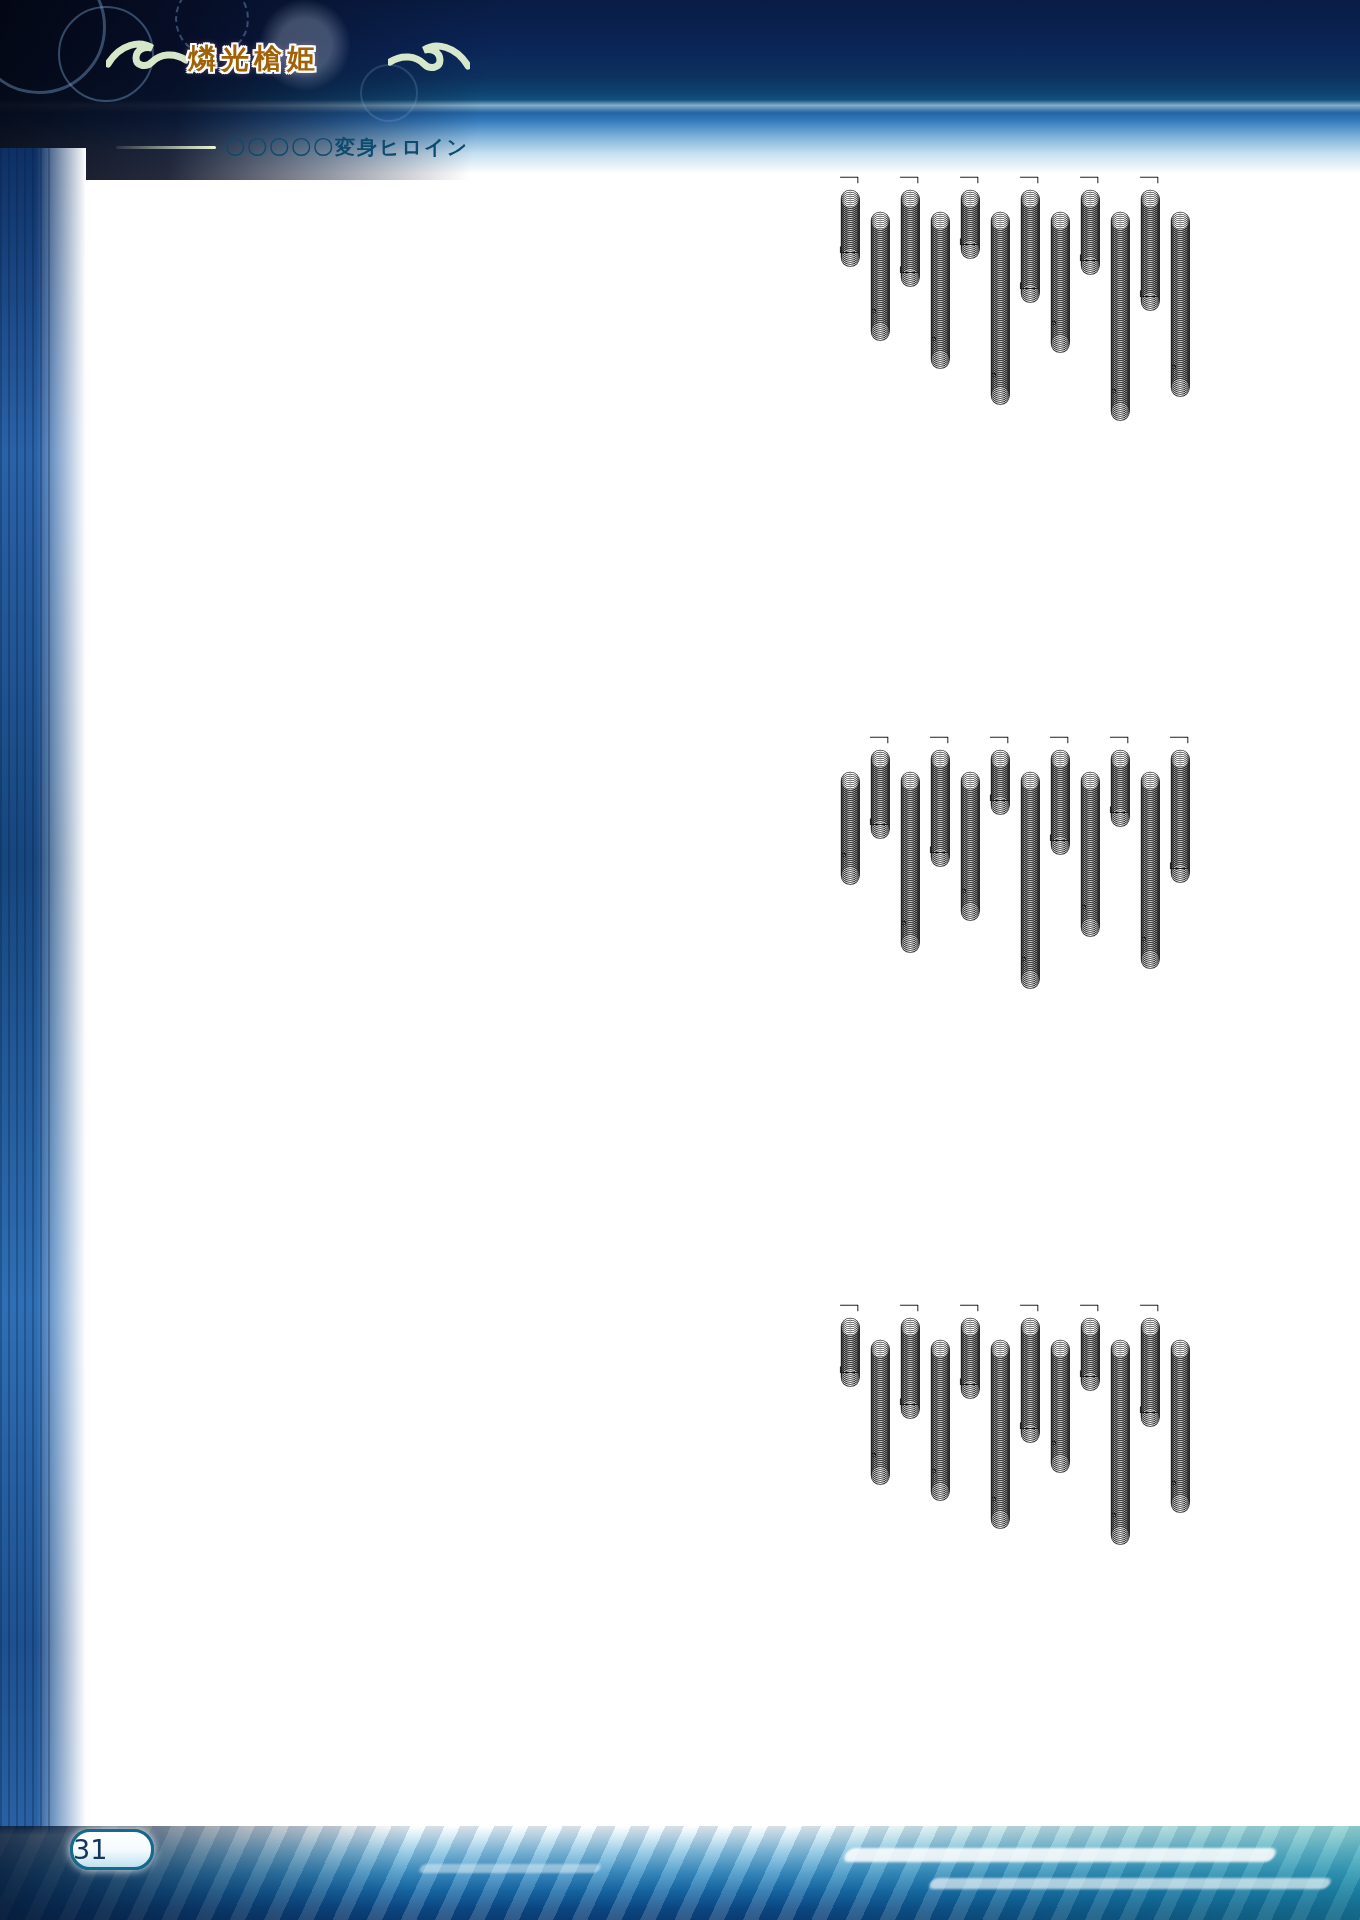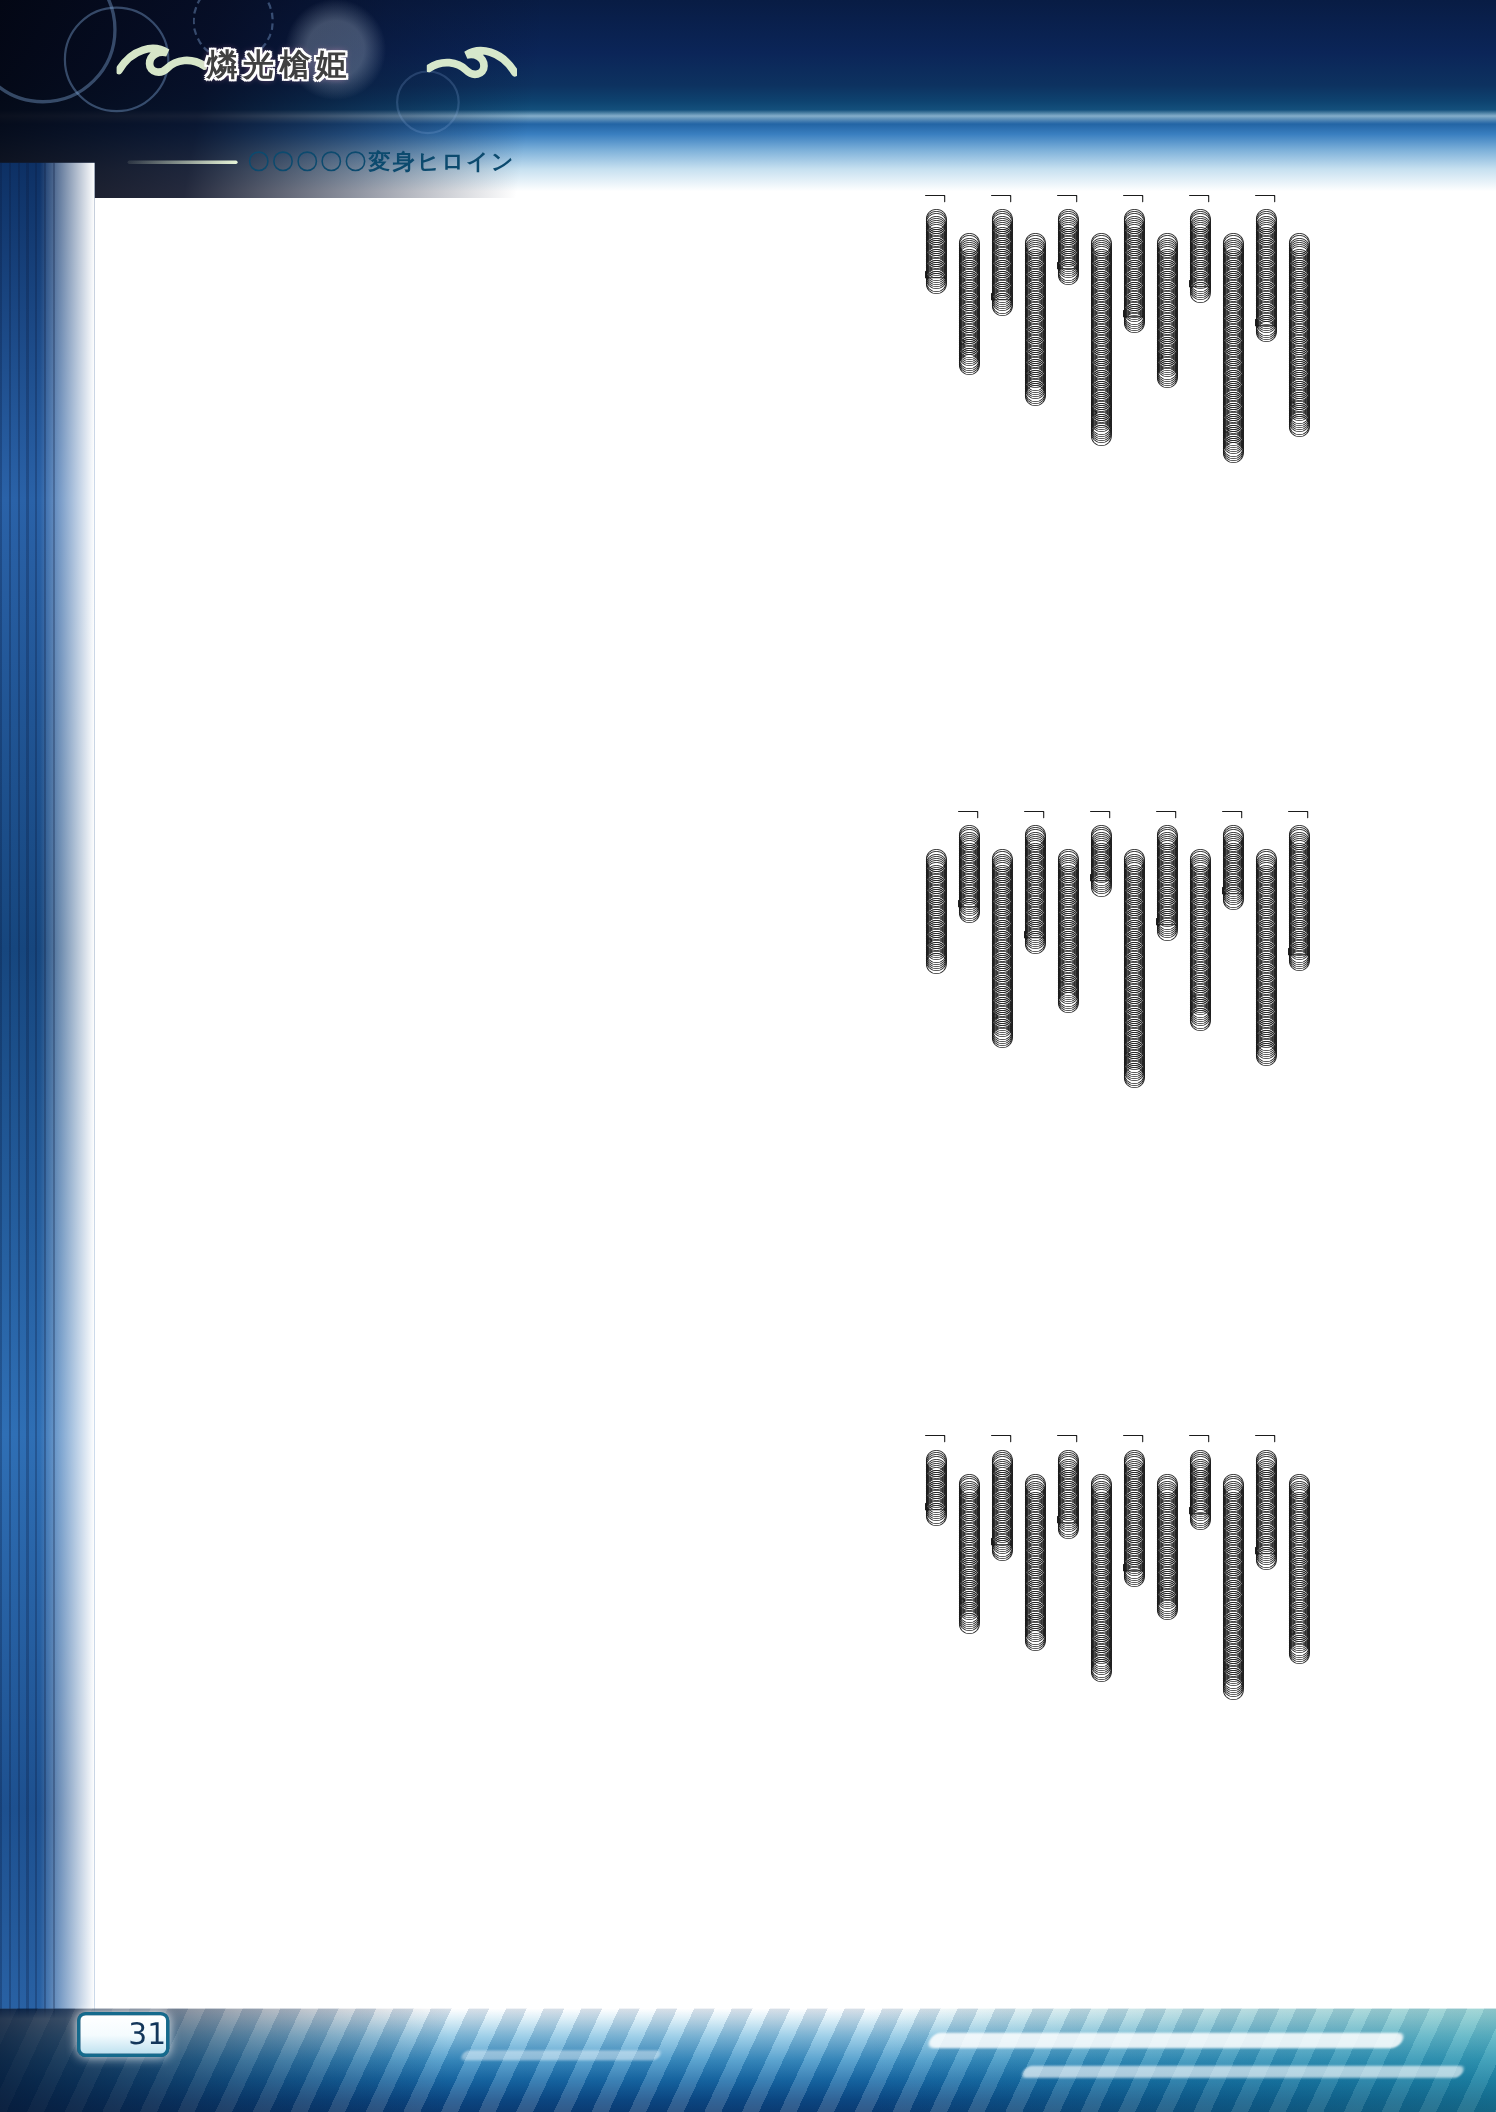--- a/index.html
+++ b/index.html
@@ -53,21 +53,21 @@
   }
   .streak{position:absolute;background:rgba(255,255,255,.85);transform:skewX(-25deg);border-radius:8px;filter:blur(1px);}
   .streak.s1{left:845px;top:22px;width:430px;height:14px;}
   .streak.s2{left:930px;top:52px;width:400px;height:11px;opacity:.75;}
   .streak.s3{left:420px;top:38px;width:180px;height:9px;opacity:.5;}
   
   .logo{position:absolute;left:58px;top:16px;width:420px;height:150px;
         font-family:"DejaVu Sans","Liberation Sans",sans-serif;}
   .series-title{
     position:absolute;left:130px;top:24px;
-    font-size:28px;font-weight:bold;letter-spacing:5px;color:#404040;
+    font-size:28px;font-weight:bold;letter-spacing:5px;color:#a16207;
     text-shadow:-2px 0 #fff,2px 0 #fff,0 -2px #fff,0 2px #fff,
                 -2px -2px #fff,2px 2px #fff,-2px 2px #fff,2px -2px #fff,
                 0 0 7px rgba(240,150,200,.9);
   }
   .main-title{
     position:absolute;left:-2px;top:50px;
     font-size:47px;font-weight:bold;font-style:italic;letter-spacing:1px;color:#ffffff;
     text-shadow:-3px 0 #e0559a,3px 0 #e0559a,0 -3px #e0559a,0 3px #e0559a,
                 -2px -2px #e0559a,2px 2px #e0559a,-2px 2px #e0559a,2px -2px #e0559a,
                 5px 6px 8px rgba(20,10,40,.85);
@@ -87,23 +87,23 @@
     font-size:22px;line-height:30px;letter-spacing:2px;
     color:#1b1b1b;text-align:justify;overflow:hidden;
   }
   .band p{margin:0;}
   #band1{top:170px;height:508px;}
   #band2{top:730px;height:516px;}
   #band3{top:1298px;height:517px;}
   
   .page-badge{
     position:absolute;left:70px;top:1829px;width:84px;height:41px;box-sizing:border-box;
-    border:3px solid #156a8c;border-radius:8px;
+    border:3px solid #156a8c;border-radius:20px;
     background:linear-gradient(180deg,#ffffff 0%,#f4fbfe 52%,#bfe2f0 100%);
-    display:flex;align-items:center;justify-content:flex-end;
+    display:flex;align-items:center;justify-content:flex-start;
     font-family:"DejaVu Sans","Liberation Sans",sans-serif;
     font-size:27px;color:#13365a;
     box-shadow:0 0 10px rgba(255,255,255,.9);
   }
 </style>
 </head>
 <body>
 
 <div class="page">
 

